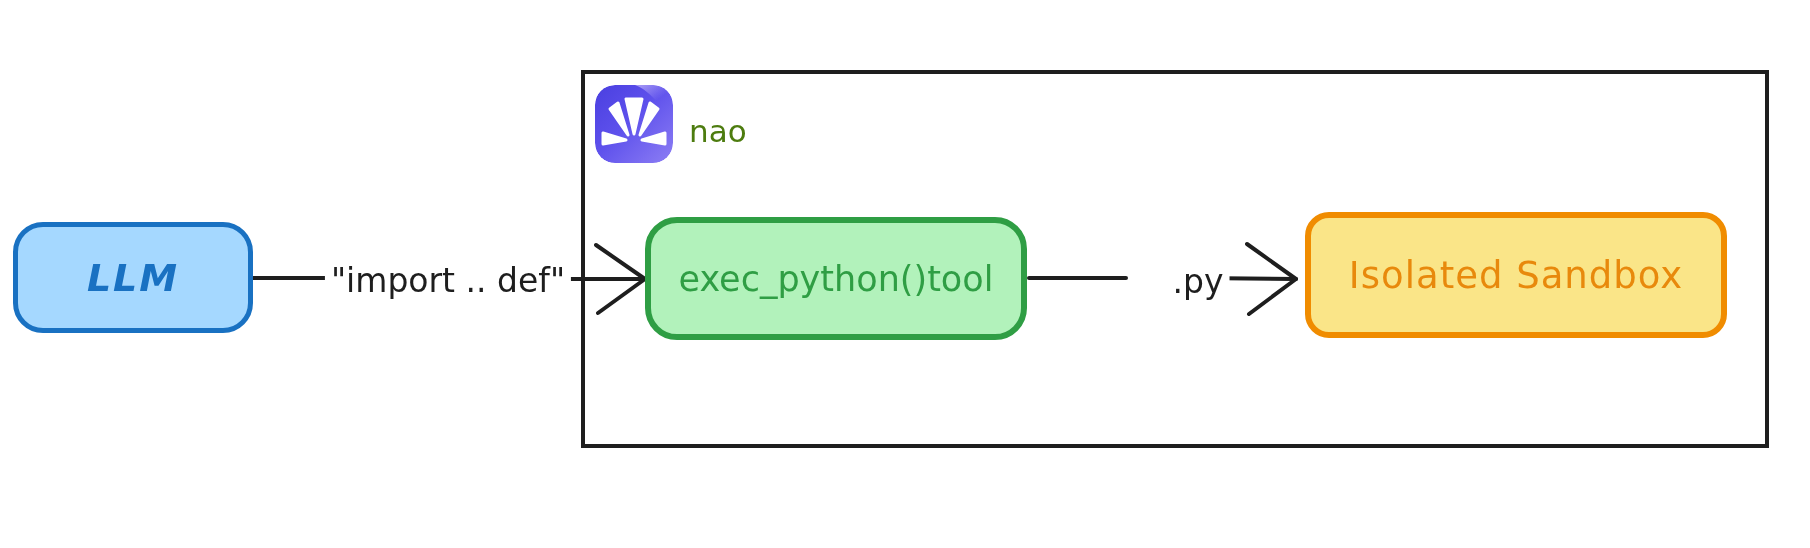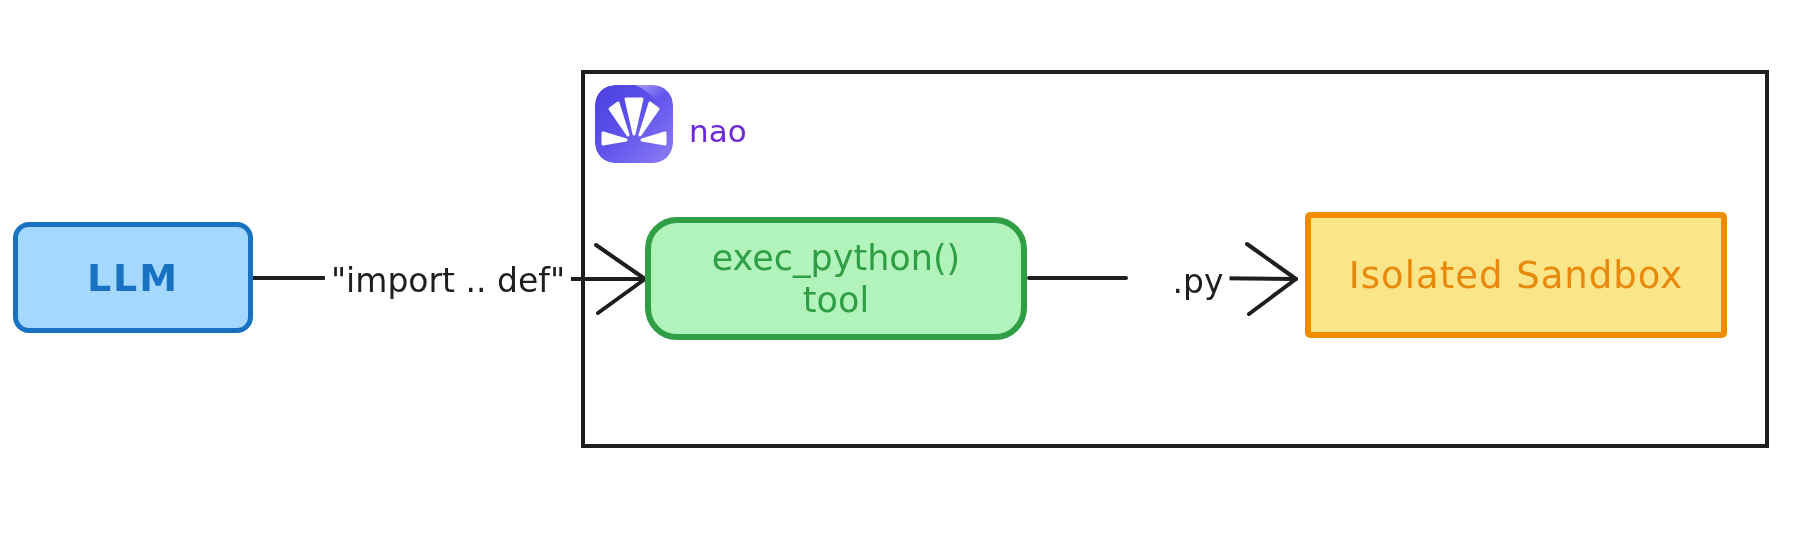--- a/index.html
+++ b/index.html
@@ -13,52 +13,52 @@
   .edges-svg{position:absolute;left:0;top:0;width:1810px;height:548px;}
 
   .node{
     position:absolute;
     display:flex;align-items:center;justify-content:center;
     text-align:center;
     box-sizing:border-box;
   }
   .node-llm{
     left:13px;top:222px;width:240px;height:111px;
-    background:#a5d8ff;border:5px solid #1971c2;border-radius:16px;
-    color:#1971c2;font-size:38px;font-weight:600;
+    background:#a5d8ff;border:5px solid #1971c2;border-radius:30px;
+    color:#1971c2;font-size:38px;font-style:italic;font-weight:600;
     letter-spacing:2px;
   }
   .container-box{
     position:absolute;
     left:581px;top:70px;width:1188px;height:378px;
     border:4px solid #1e1e1e;
     box-sizing:border-box;
     background:transparent;
   }
   .nao-badge{
     position:absolute;left:595px;top:85px;
     display:flex;align-items:center;gap:16px;
   }
   .nao-icon{
     width:78px;height:78px;border-radius:20px;
     overflow:hidden;display:block;
   }
   .nao-label{
-    color:#6d28d9;font-size:31px;font-weight:500;
+    color:#4d7c0f;font-size:31px;font-weight:500;
     padding-top:14px;
   }
   .node-exec{
     left:645px;top:217px;width:382px;height:123px;
     background:#b2f2bb;border:6px solid #2f9e44;border-radius:32px;
     color:#2f9e44;font-size:35px;font-weight:500;
-    flex-direction:column;line-height:1.2;
+    line-height:1.2;
   }
   .node-sandbox{
     left:1305px;top:212px;width:422px;height:126px;
-    background:#fae588;border:6px solid #f08c00;border-radius:5px;
+    background:#fae588;border:6px solid #f08c00;border-radius:24px;
     color:#e8890c;font-size:37px;font-weight:500;
     letter-spacing:1px;
   }
   .edge-label{
     position:absolute;
     transform:translate(-50%,-50%);
     color:#1e1e1e;font-size:33px;font-weight:500;
     white-space:nowrap;
     background:#ffffff;
     padding:0 6px;

